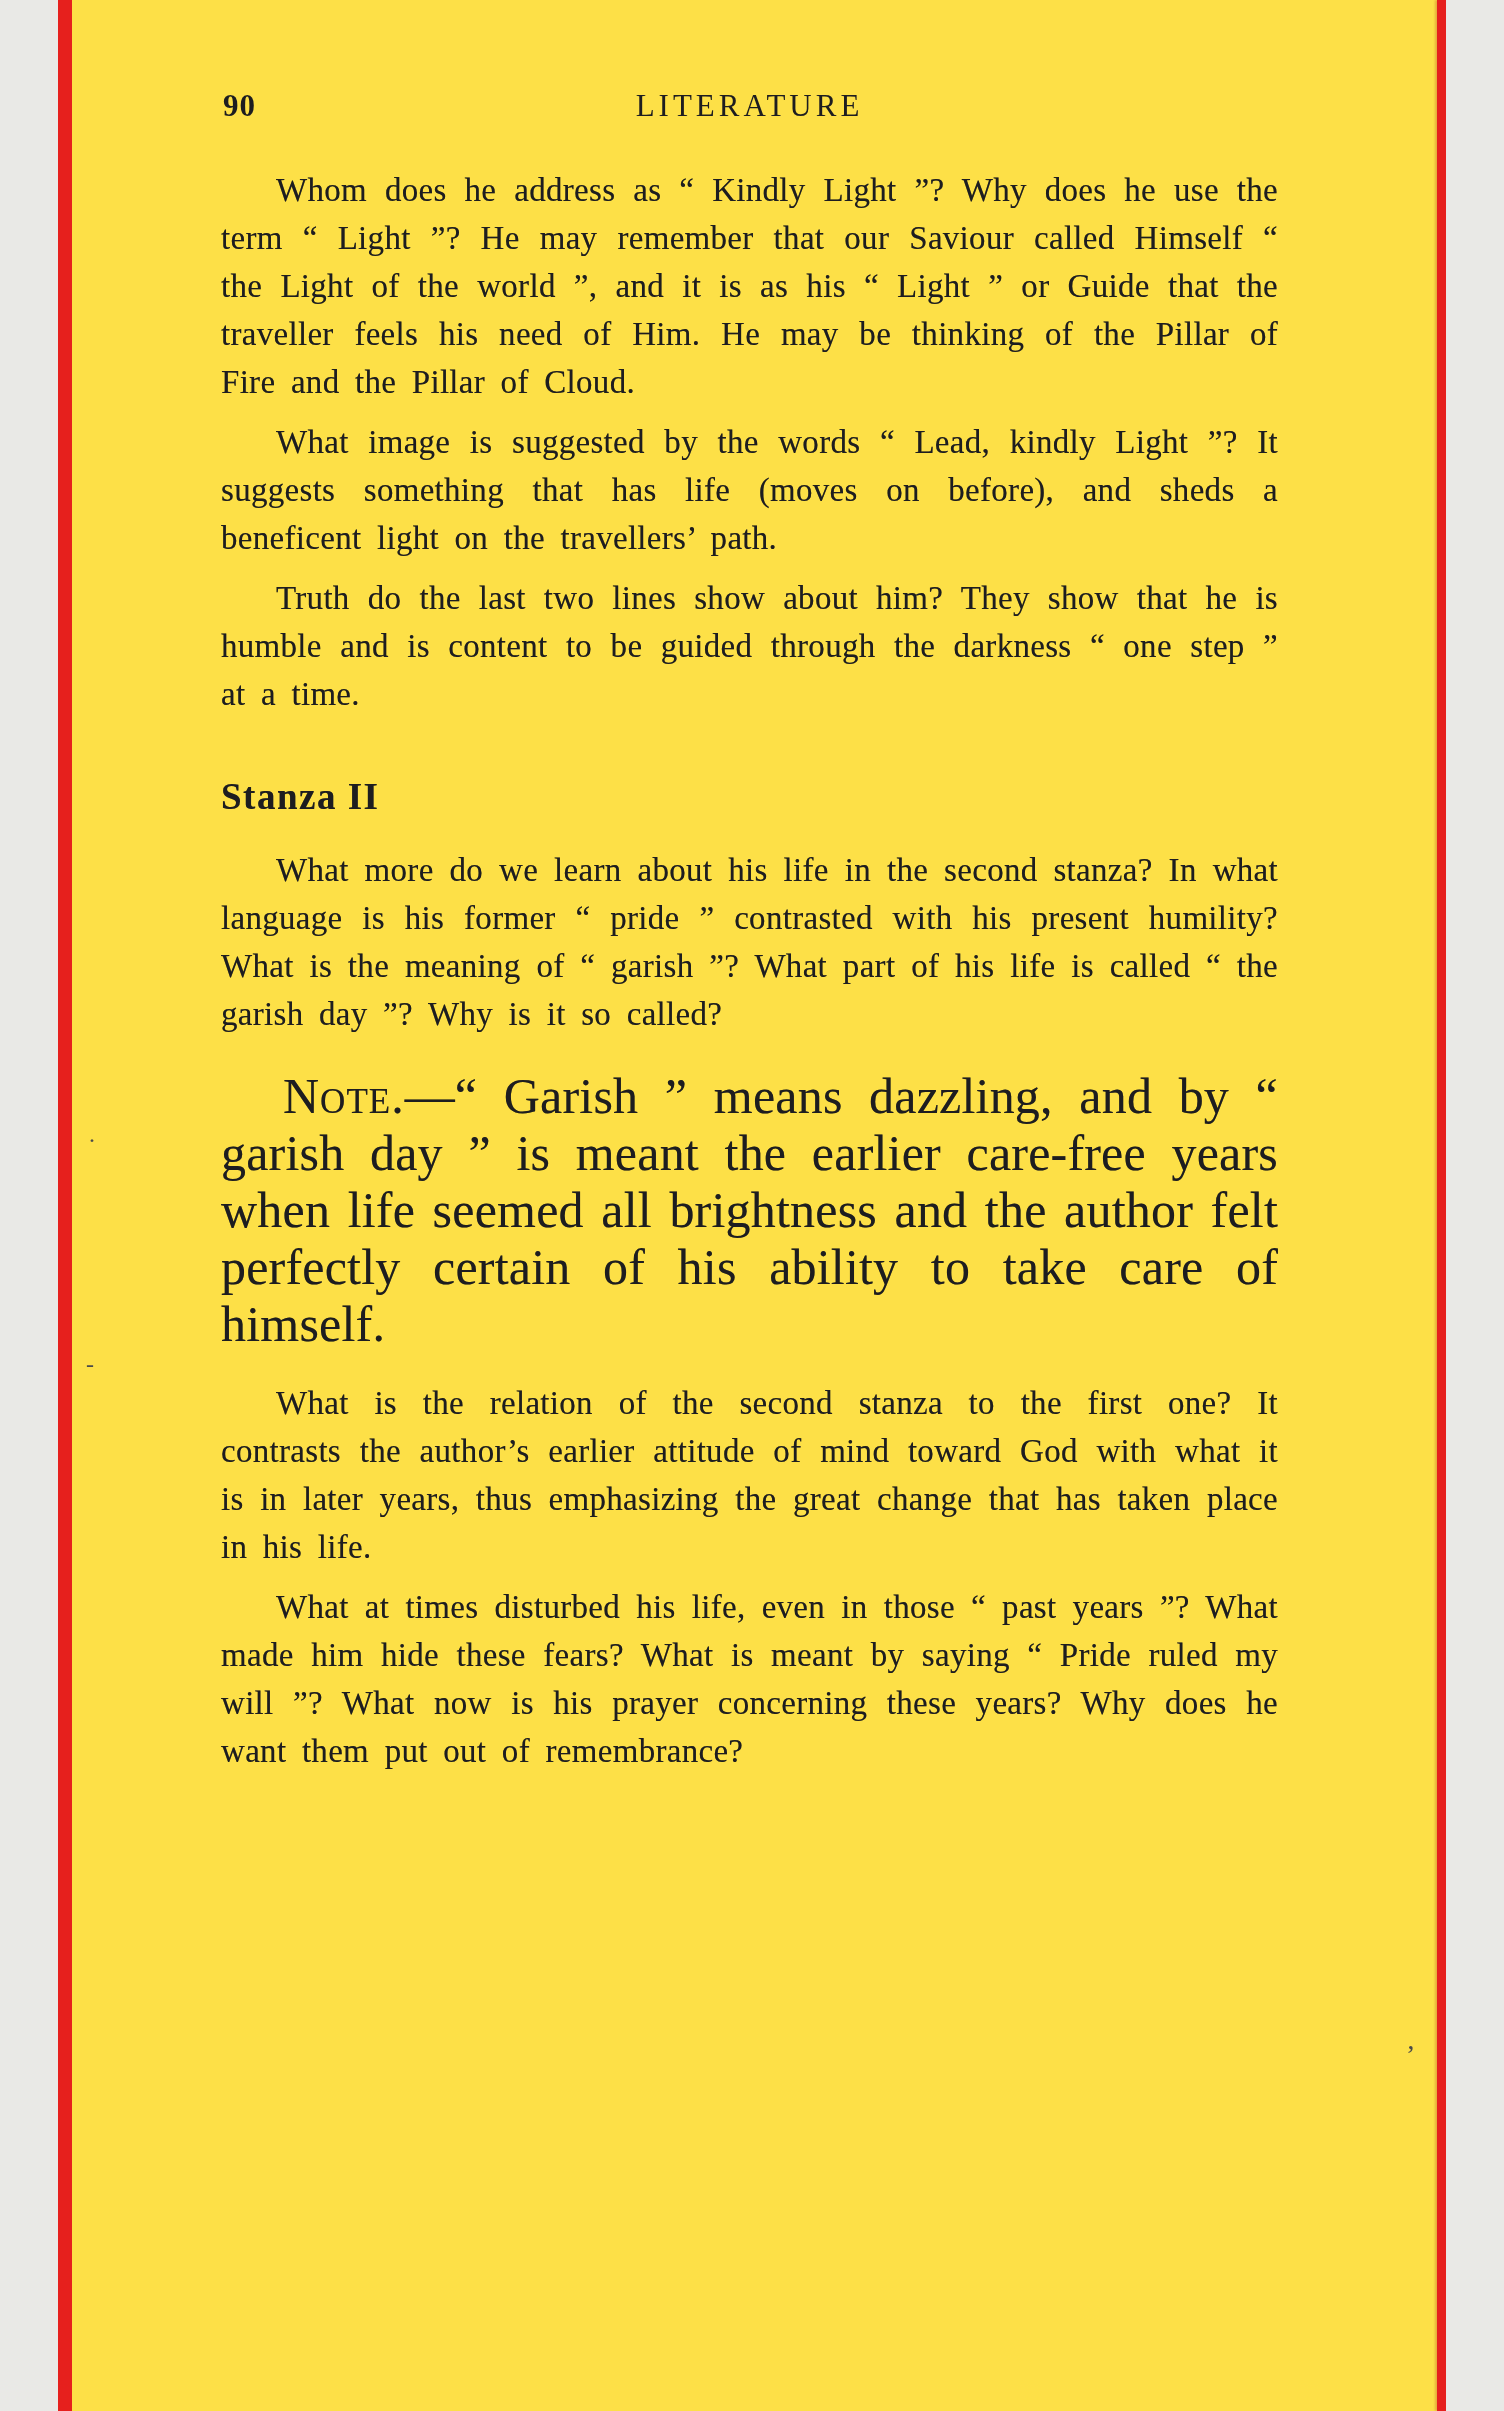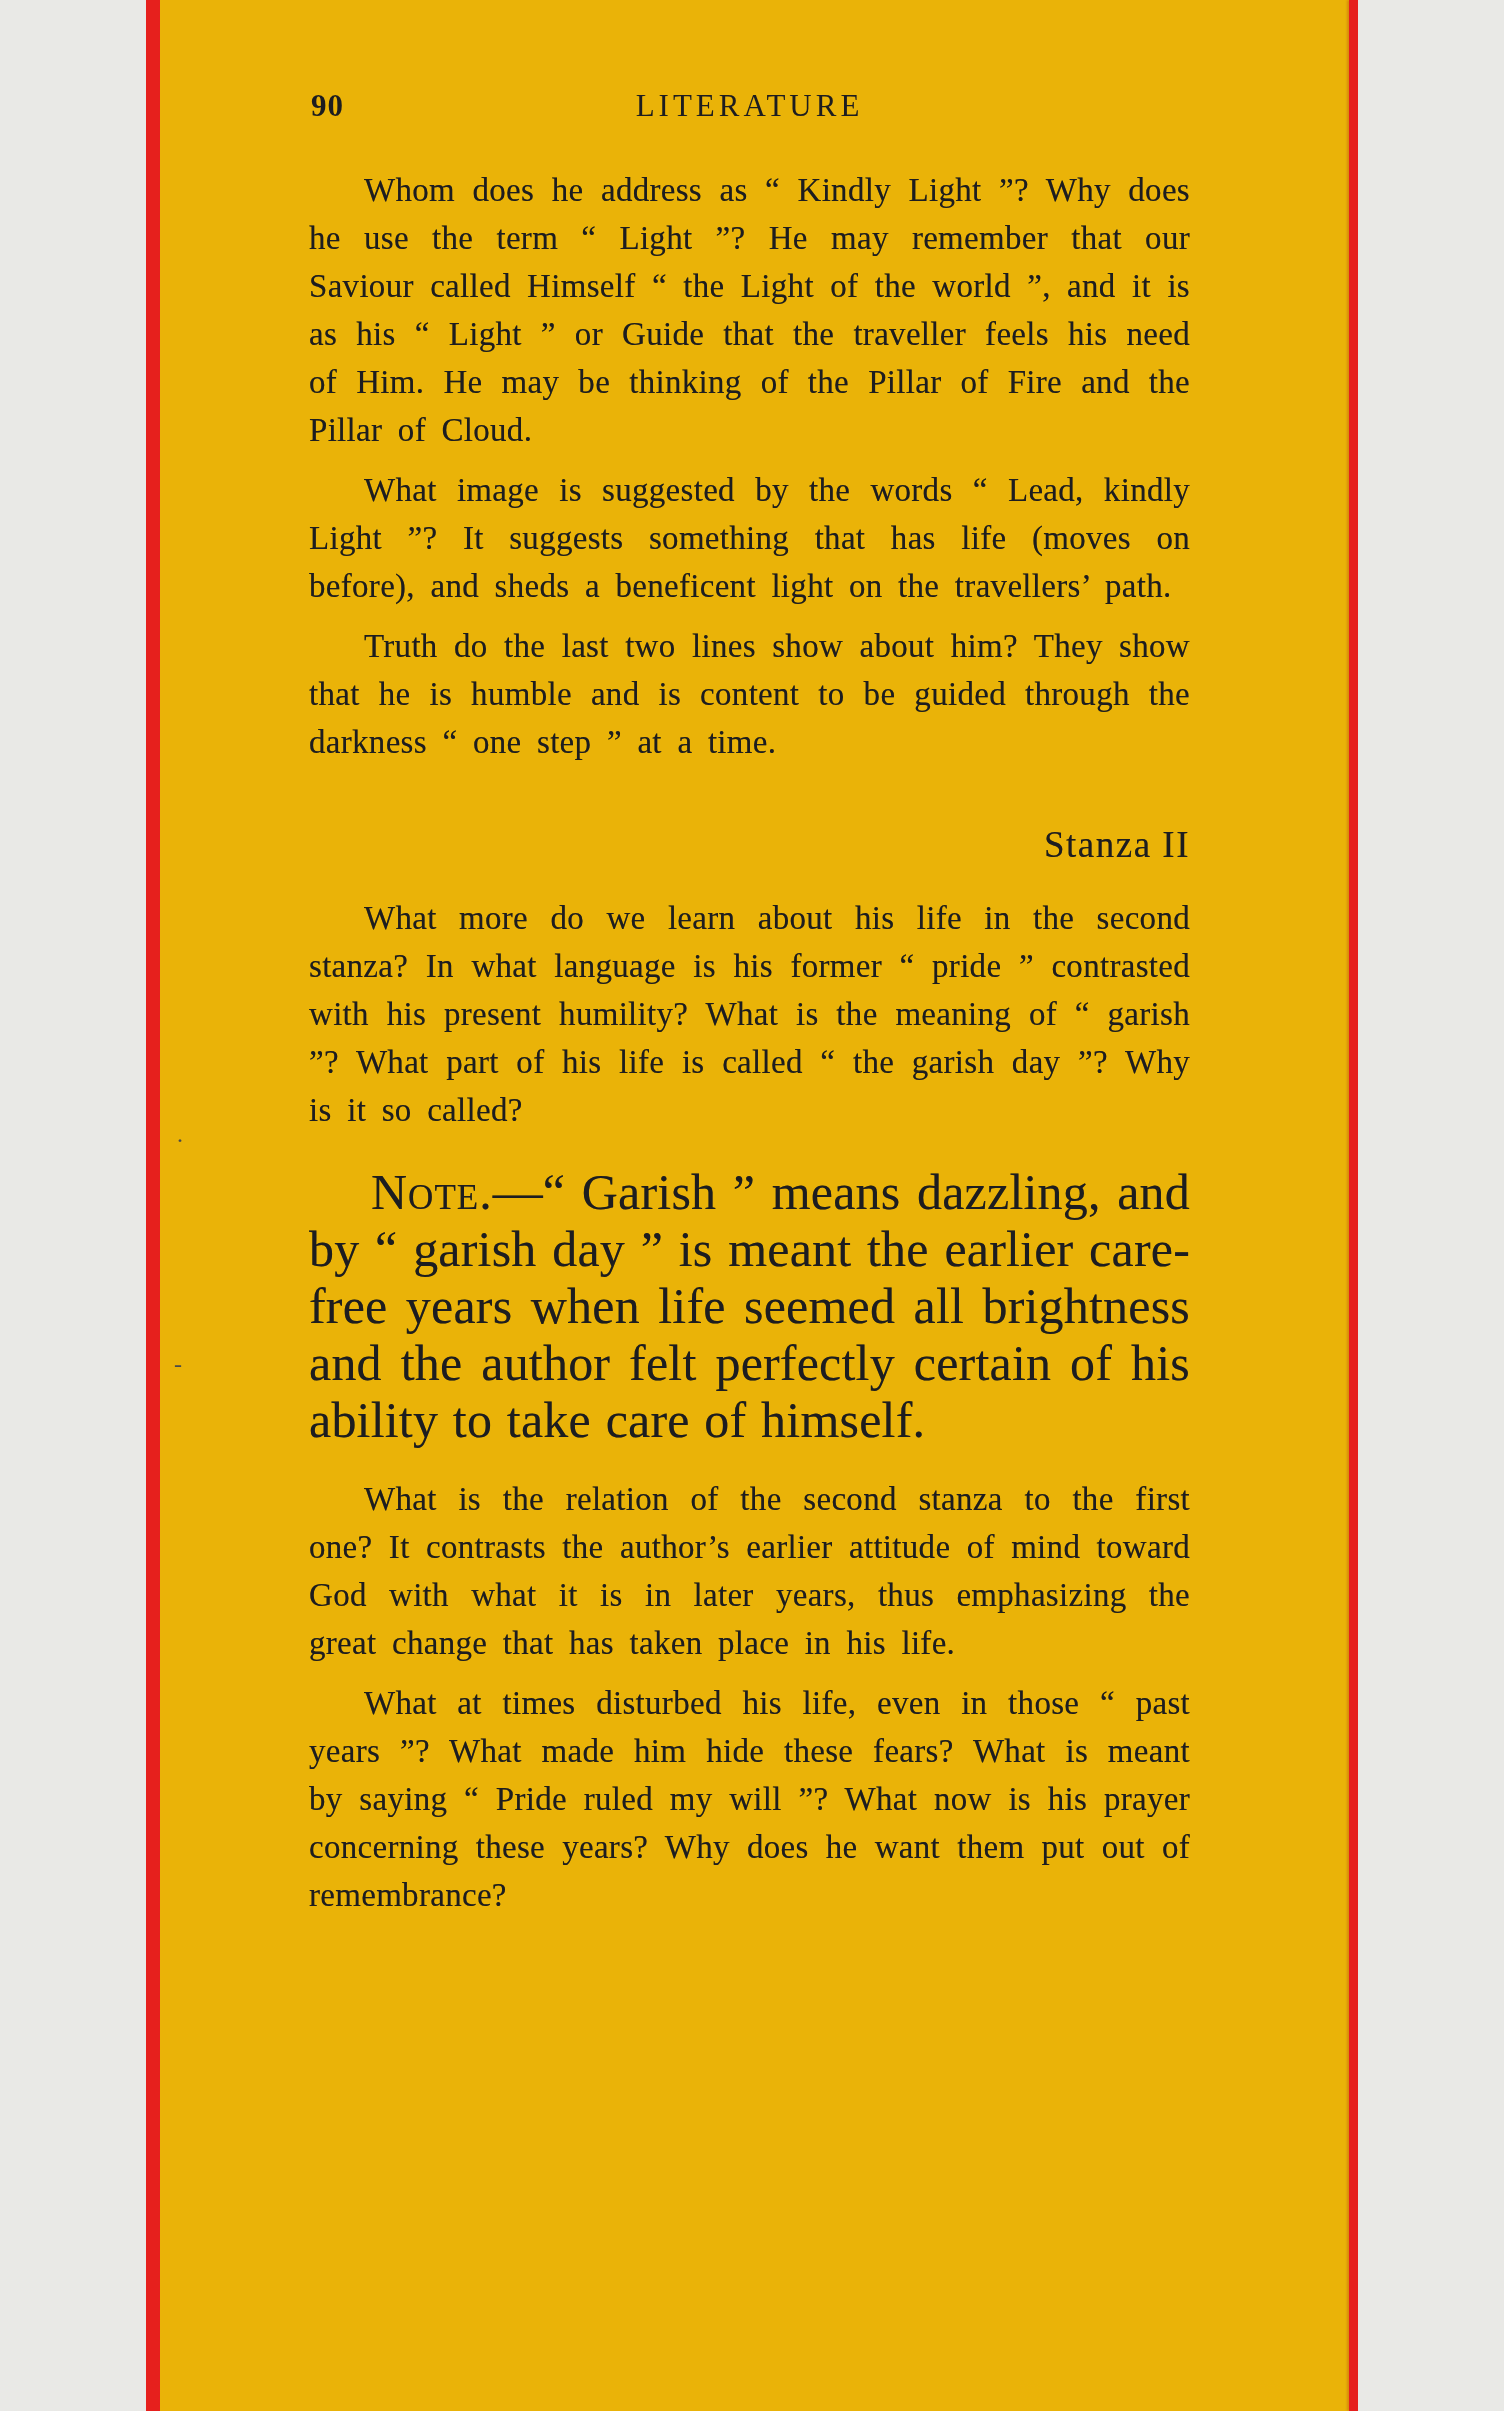--- a/index.html
+++ b/index.html
@@ -2,24 +2,24 @@
 <html><head>
 <meta charset="utf-8">
 <style>
   html, body {
     margin: 0;
     padding: 0;
     background: #e9e9e6;
   }
   .page {
     position: relative;
-    width: 1212px;
+    width: 1388px;
     height: 2411px;
     margin: 0 auto;
-    background: #eab308;
+    background: #fde047;
     overflow: hidden;
     font-family: "Liberation Serif", "DejaVu Serif", serif;
     color: #1d1d20;
   }
   .red-strip {
     position: absolute;
     top: 0;
     bottom: 0;
     background: #e6201d;
   }
@@ -62,22 +62,22 @@
     text-indent: 55px;
     word-spacing: 7px;
     letter-spacing: 0.3px;
     text-shadow: 0 0 0.6px rgba(20,20,20,0.45);
   }
   .body-p.first { margin-top: 20px; }
 
   .stanza-heading {
     margin: 52px 0 22px 0;
     font-size: 37px;
-    font-weight: normal;
-    text-align: right;
+    font-weight: bold;
+    text-align: left;
     letter-spacing: 1.5px;
     line-height: 54px;
     text-shadow: 0 0 0.6px rgba(20,20,20,0.45);
   }
 
   .note {
     margin: 30px 0 26px 0;
     font-size: 50px;
     line-height: 57px;
     text-align: justify;

